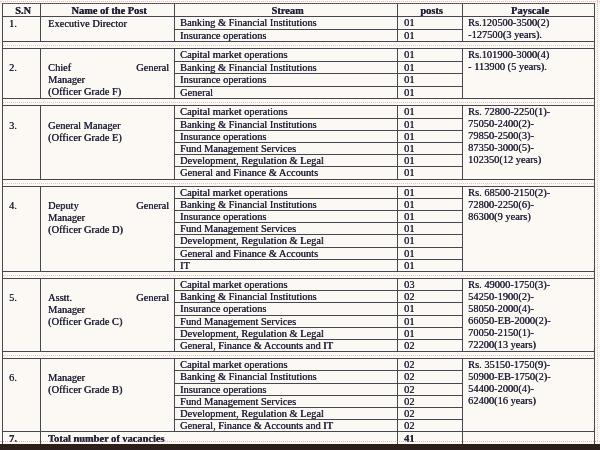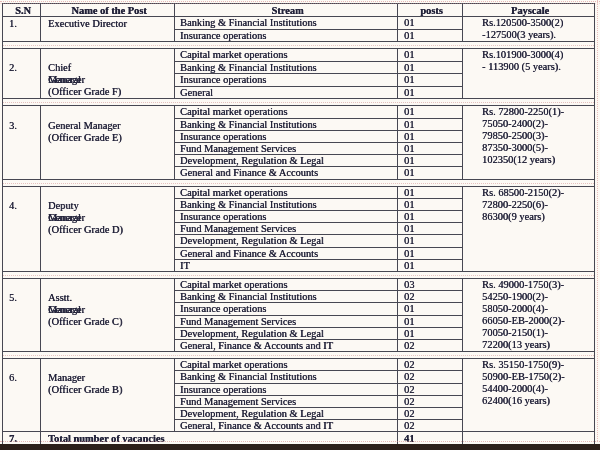--- a/index.html
+++ b/index.html
@@ -39,23 +39,23 @@
     font-weight: bold;
     text-align: center;
     height: 11px;
     padding-top: 1px;
   }
   td { height: 11.2px; }
   td.sn     { padding-left: 6px; }
   td.name   { padding-left: 7px; padding-right: 5px; }
   td.stream { padding-left: 5px; margin-left: 32px; }
   td.posts  { padding-left: 6px; }
-  td.pay    { padding-left: 19px; }
+  td.pay    { padding-left: 5px; }
   td.name div, td.pay div { height: 12px; line-height: 12px; }
-  td.name div.justify { display: flex; justify-content: space-between; flex-direction: column; }
+  td.name div.justify { display: flex; justify-content: space-between; }
   tr.sep td { height: 6px; padding: 0; }
   tr.sep td .sepline { margin-top: 3px; border-top: 1px dotted rgba(208,140,140,0.5); height: 0; }
   tr.total td { font-weight: bold; height: 12px; padding-top: 1px; }
 </style>
 </head>
 <body style="background: rgb(252, 249, 244);">
 
 <div class="dots-top"></div>
 <div class="dots-top2"></div>
 

